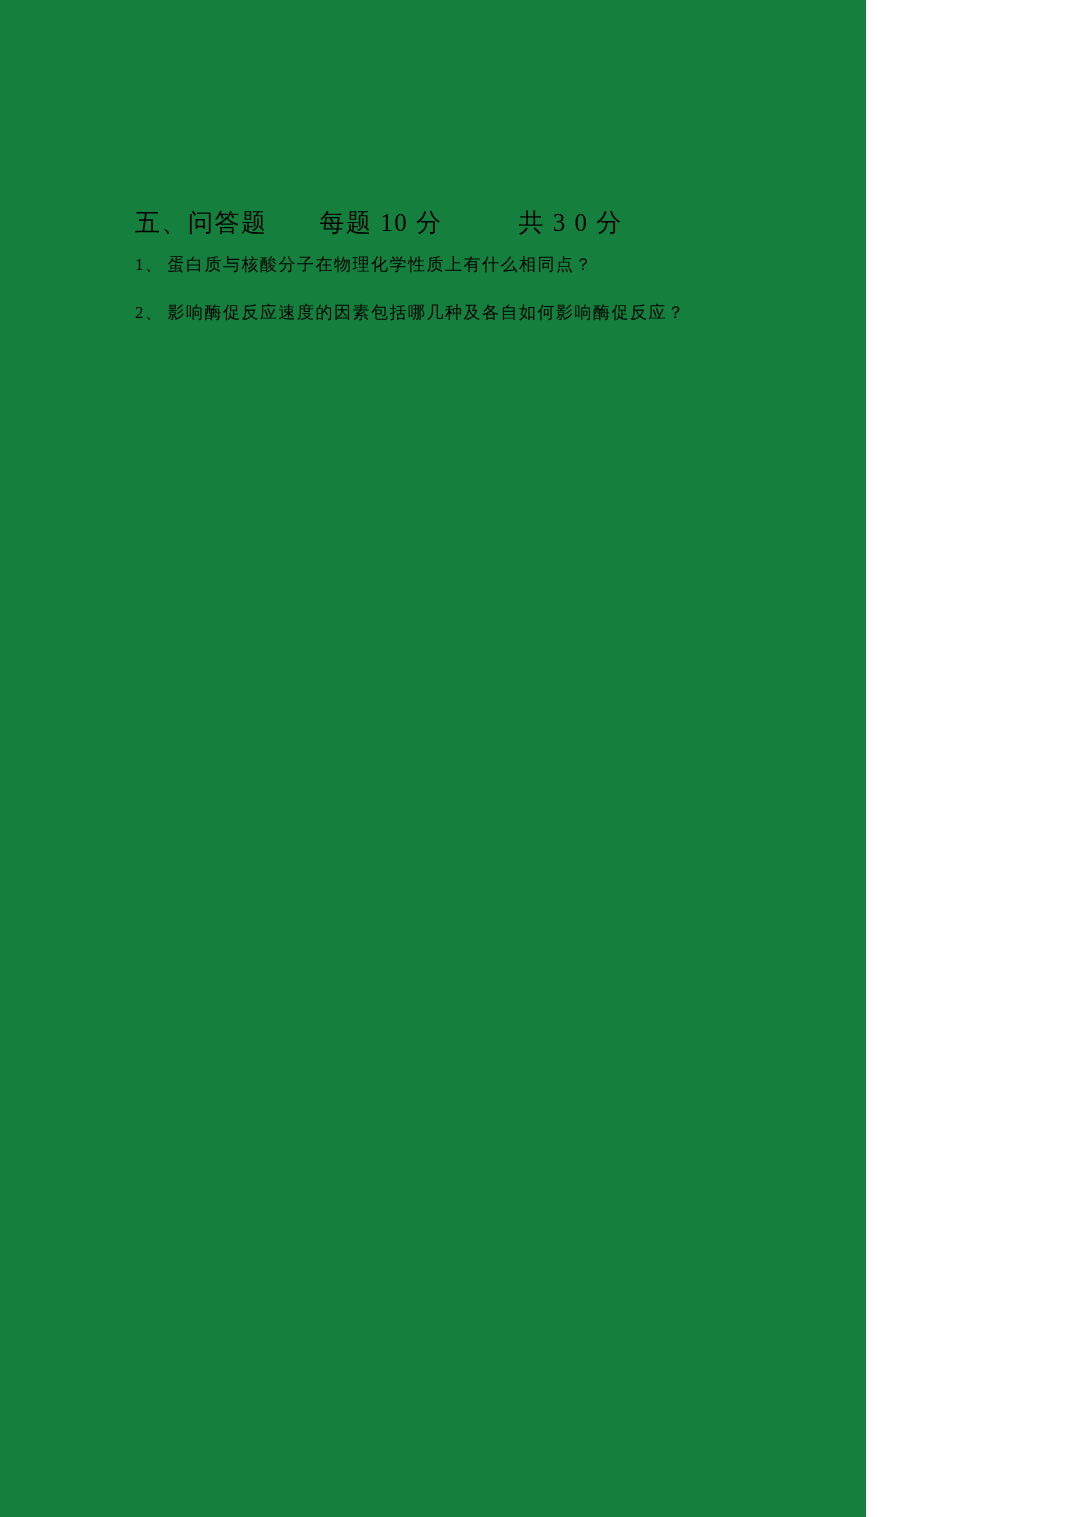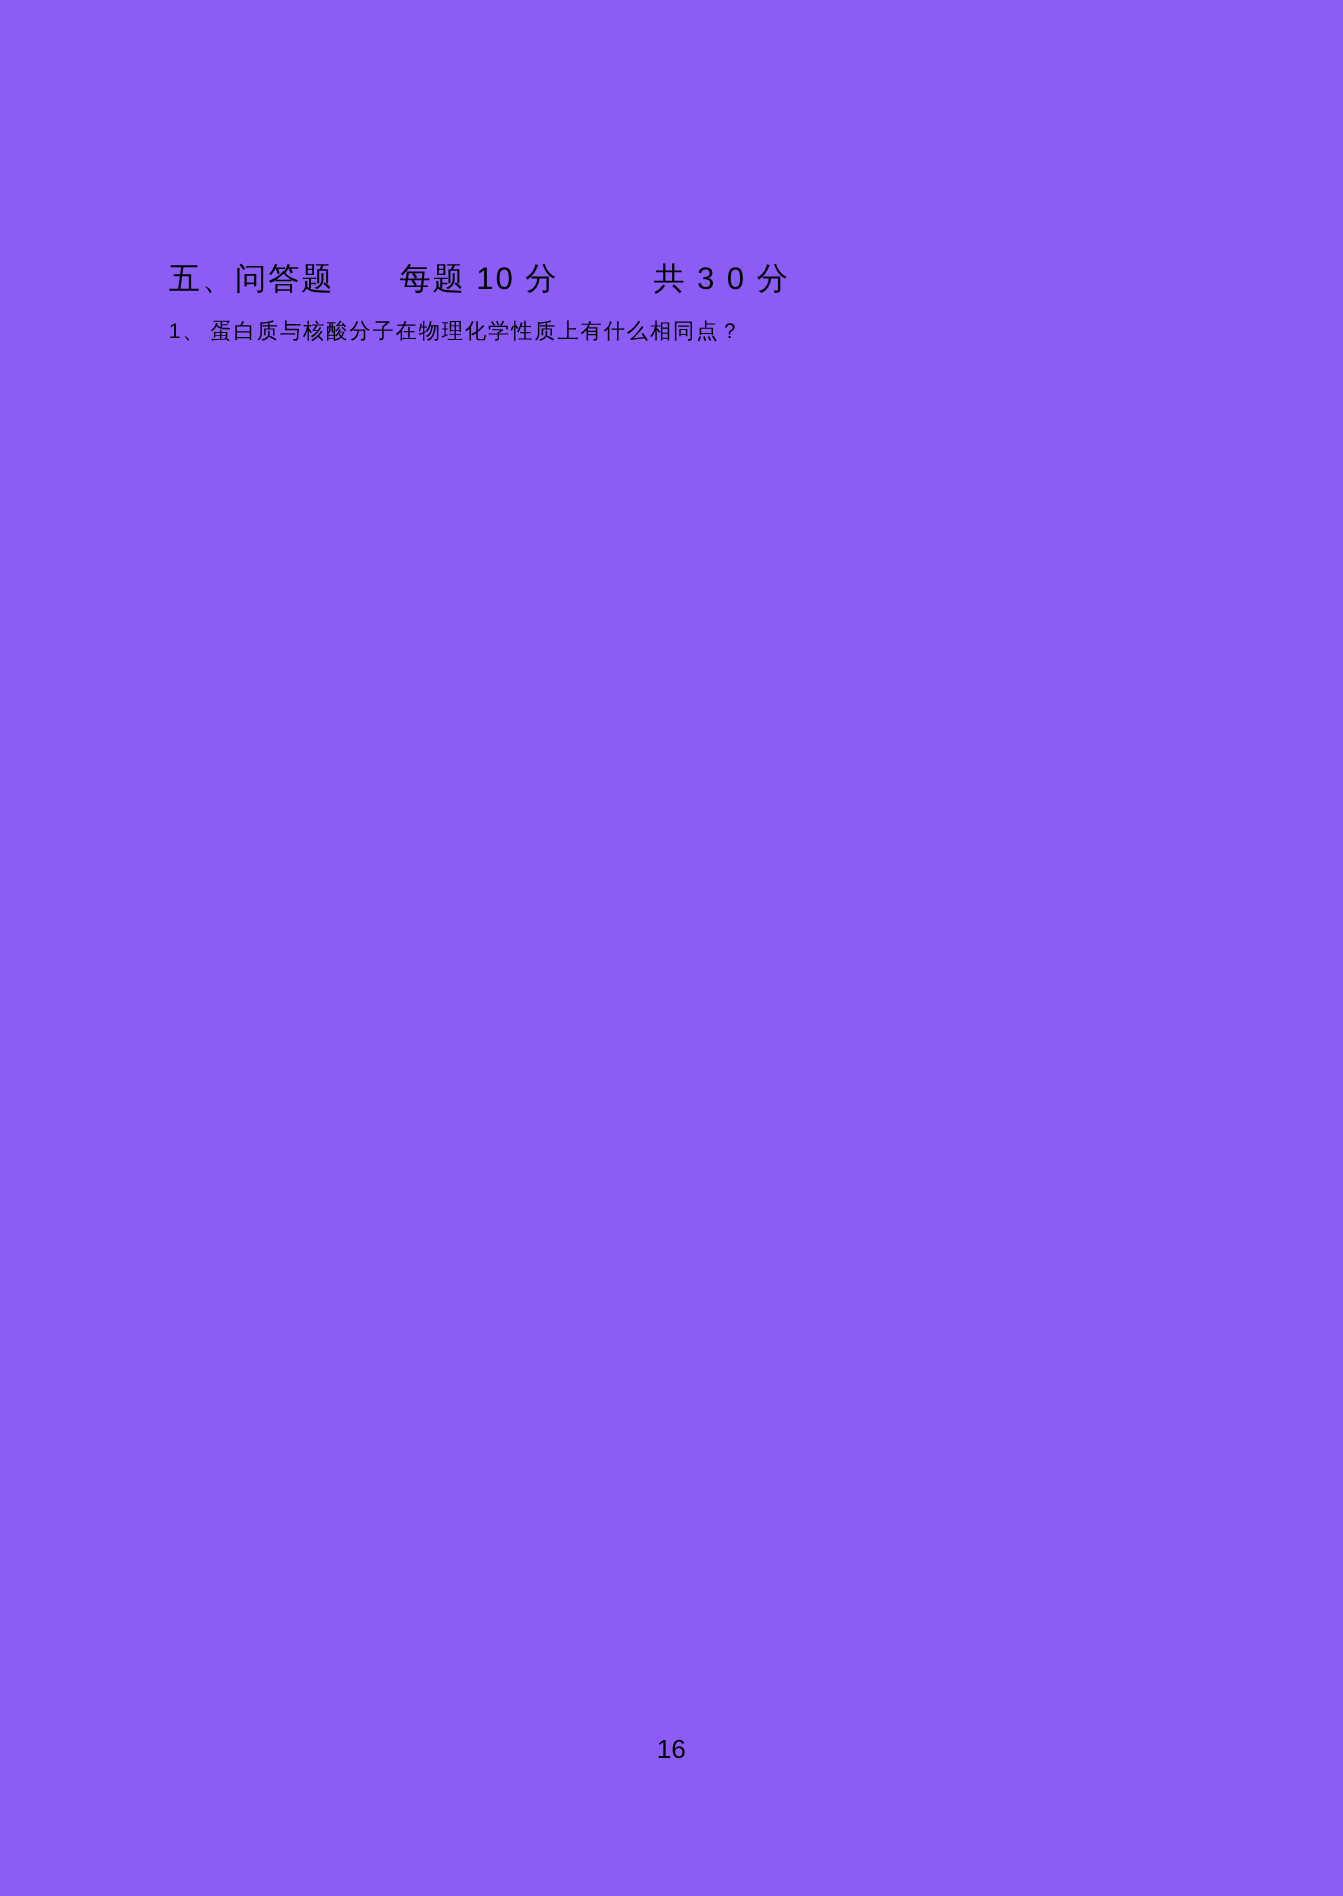--- a/index.html
+++ b/index.html
@@ -2,24 +2,24 @@
 <html><head>
 <meta charset="utf-8">
 <style>
   html, body {
     margin: 0;
     padding: 0;
     background: #ffffff;
   }
   .page {
     position: relative;
-    width: 1074px;
+    width: 866px;
     height: 1517px;
-    background: #8b5cf6;
-    font-family: Liberation Sans, sans-serif;
+    background: #15803d;
+    font-family: Liberation Serif, serif;
     color: #000000;
     overflow: hidden;
   }
   .heading-line {
     position: absolute;
     left: 135px;
     top: 206px;
     font-size: 25px;
     letter-spacing: 1.5px;
     white-space: nowrap;
@@ -58,17 +58,19 @@
 <div class="page">
 
   <div class="heading-line">
     <span class="seg-title">五、问答题</span><span class="seg-per">每题 10 分</span><span class="seg-total">共 3 0 分</span>
   </div>
 
   <div class="question q1">
     <span class="q-num">1、</span><span class="q-text">蛋白质与核酸分子在物理化学性质上有什么相同点？</span>
   </div>
 
+  <div class="question q2">
+    <span class="q-num">2、</span><span class="q-text">影响酶促反应速度的因素包括哪几种及各自如何影响酶促反应？</span>
+  </div>
 
 
-  <div class="page-footer">16</div>
 
 </div>
 
 </body></html>

